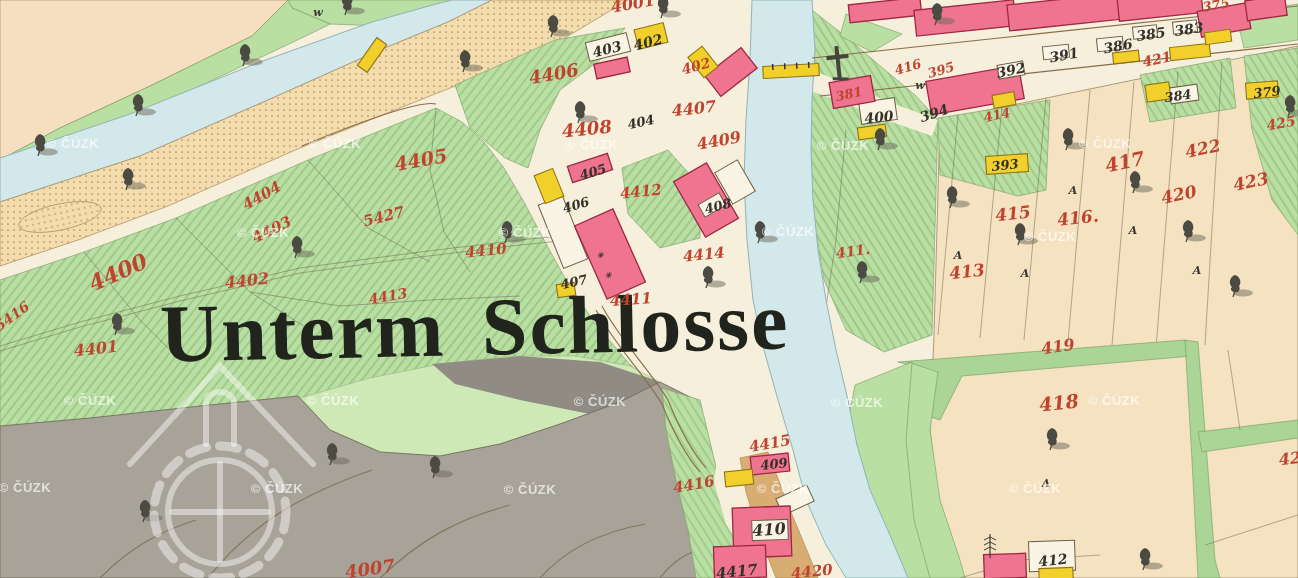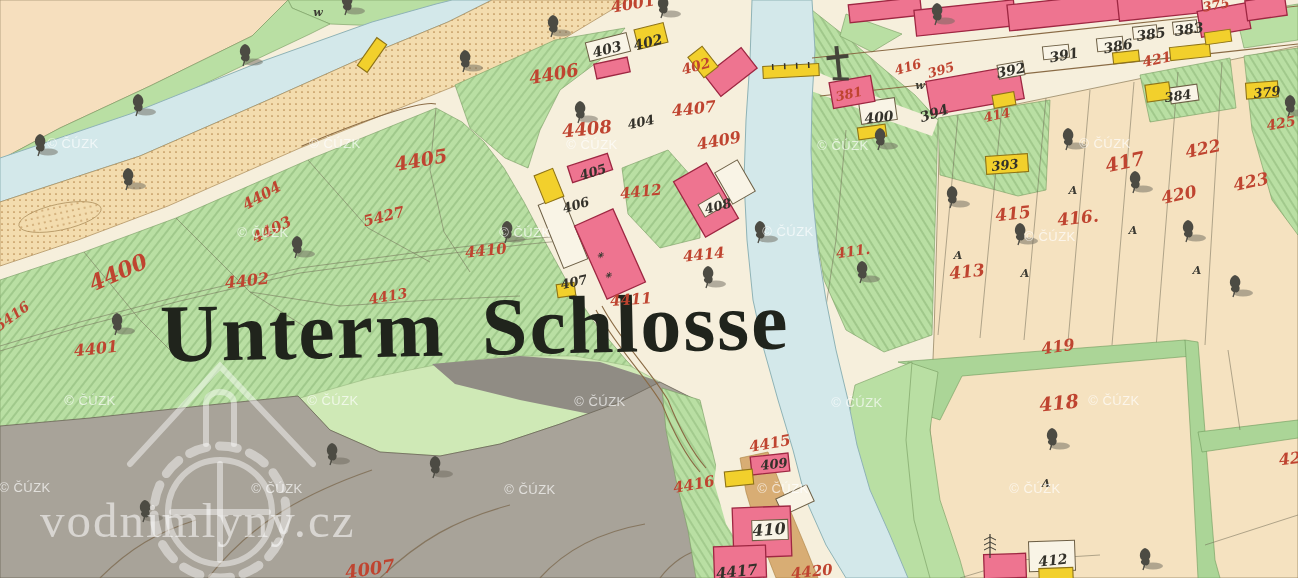--- a/index.html
+++ b/index.html
@@ -21,21 +21,21 @@
   .byel{fill:#f2d02c;stroke:#8f7417;stroke-width:1.1}
   .bwht{fill:#f9f4e6;stroke:#6d5f45;stroke-width:1}
   .pline{stroke:#6f6a55;stroke-width:.7;fill:none;opacity:.75}
   .rline{stroke:#8a6b45;stroke-width:1.1;fill:none}
   .cont{stroke:#7d6a50;stroke-width:1.2;fill:none;opacity:.8}
   .lbl{position:absolute;white-space:nowrap;line-height:1;font-family:"DejaVu Serif",serif;
     font-style:italic;pointer-events:none;z-index:5}
   .red{color:#bf4430;font-weight:600}
   .black{color:#33312a;font-weight:600}
   .sym{color:#3c3b33;font-weight:600}
-  .wm{font-family:"Liberation Sans",sans-serif;font-style:normal;font-weight:normal;
+  .wm{font-family:"Liberation Sans",sans-serif;font-style:normal;font-weight:bold;
     color:rgba(255,255,255,.66);letter-spacing:.5px;z-index:6}
   #map-title{position:absolute;left:160px;top:281px;font-family:"Liberation Serif",serif;
     font-weight:bold;font-size:82px;letter-spacing:2px;word-spacing:14px;color:#20241c;
     transform:rotate(-1.2deg);z-index:4;white-space:nowrap}
   #site-watermark{position:absolute;left:40px;top:492px;font-family:"Liberation Serif",serif;
     font-size:49px;letter-spacing:2px;color:rgba(255,255,255,.55);z-index:7;white-space:nowrap}
 </style>
 </head>
 <body>
 
@@ -456,14 +456,13 @@
       <div class="lbl wm" style="left: 857px; top: 402px; font-size: 13px; transform: translate(-50%, -50%) rotate(0deg);">© ČÚZK</div>
       <div class="lbl wm" style="left: 1114px; top: 400px; font-size: 13px; transform: translate(-50%, -50%) rotate(0deg);">© ČÚZK</div>
       <div class="lbl wm" style="left: 25px; top: 487px; font-size: 13px; transform: translate(-50%, -50%) rotate(0deg);">© ČÚZK</div>
       <div class="lbl wm" style="left: 277px; top: 488px; font-size: 13px; transform: translate(-50%, -50%) rotate(0deg);">© ČÚZK</div>
       <div class="lbl wm" style="left: 530px; top: 489px; font-size: 13px; transform: translate(-50%, -50%) rotate(0deg);">© ČÚZK</div>
       <div class="lbl wm" style="left: 783px; top: 488px; font-size: 13px; transform: translate(-50%, -50%) rotate(0deg);">© ČÚZK</div>
       <div class="lbl wm" style="left: 1035px; top: 488px; font-size: 13px; transform: translate(-50%, -50%) rotate(0deg);">© ČÚZK</div>
     </div>
 
 <div id="map-title">Unterm Schlosse</div>
-<div id="site-watermark">vodnimlyny.cz</div>
 </div>
 
 </body></html>

